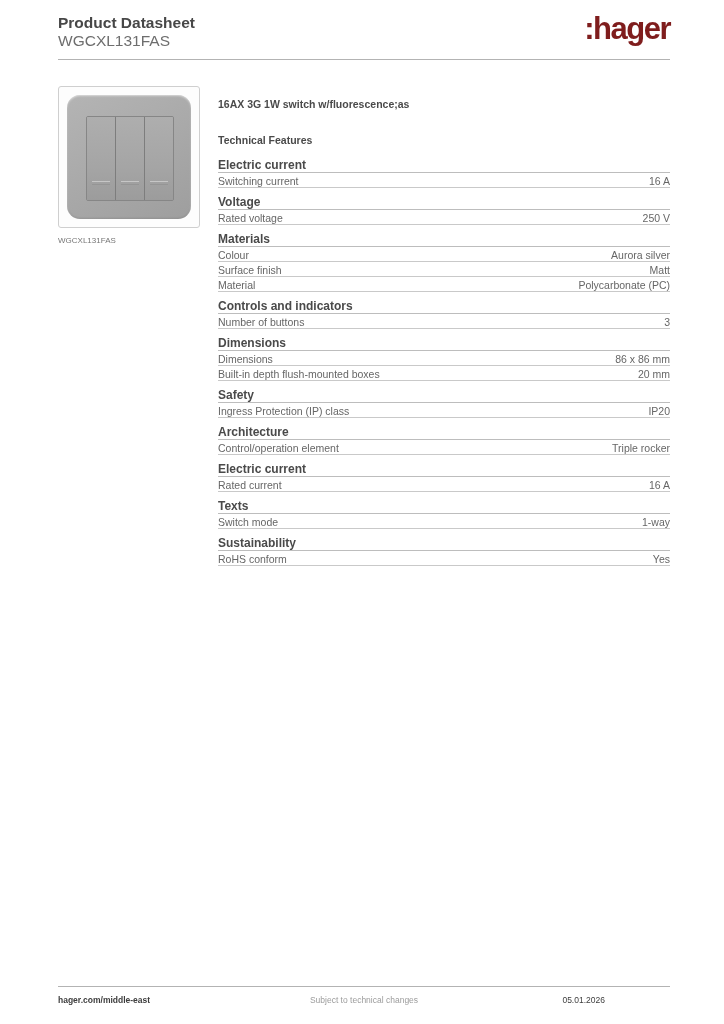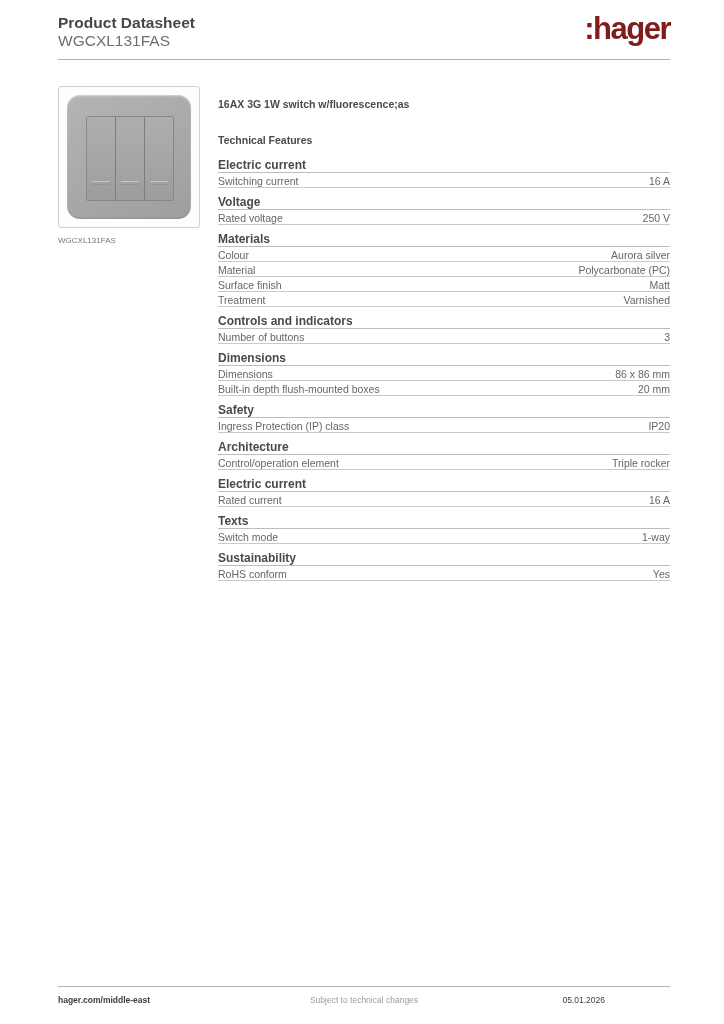--- a/index.html
+++ b/index.html
@@ -203,33 +203,29 @@
 
   <div class="section">
     <div class="section-heading">Materials</div>
 
   <div class="spec-row">
     <span class="spec-label">Colour</span>
     <span class="spec-value">Aurora silver</span>
   </div>
 
   <div class="spec-row">
+    <span class="spec-label">Surface finish</span>
+    <span class="spec-value">Matt</span>
+  </div>
+
+  <div class="spec-row">
     <span class="spec-label">Material</span>
     <span class="spec-value">Polycarbonate (PC)</span>
   </div>
 
-  <div class="spec-row">
-    <span class="spec-label">Surface finish</span>
-    <span class="spec-value">Matt</span>
-  </div>
-
-  <div class="spec-row">
-    <span class="spec-label">Treatment</span>
-    <span class="spec-value">Varnished</span>
-  </div>
 </div>
 
   <div class="section">
     <div class="section-heading">Controls and indicators</div>
 
   <div class="spec-row">
     <span class="spec-label">Number of buttons</span>
     <span class="spec-value">3</span>
   </div>
 </div>

